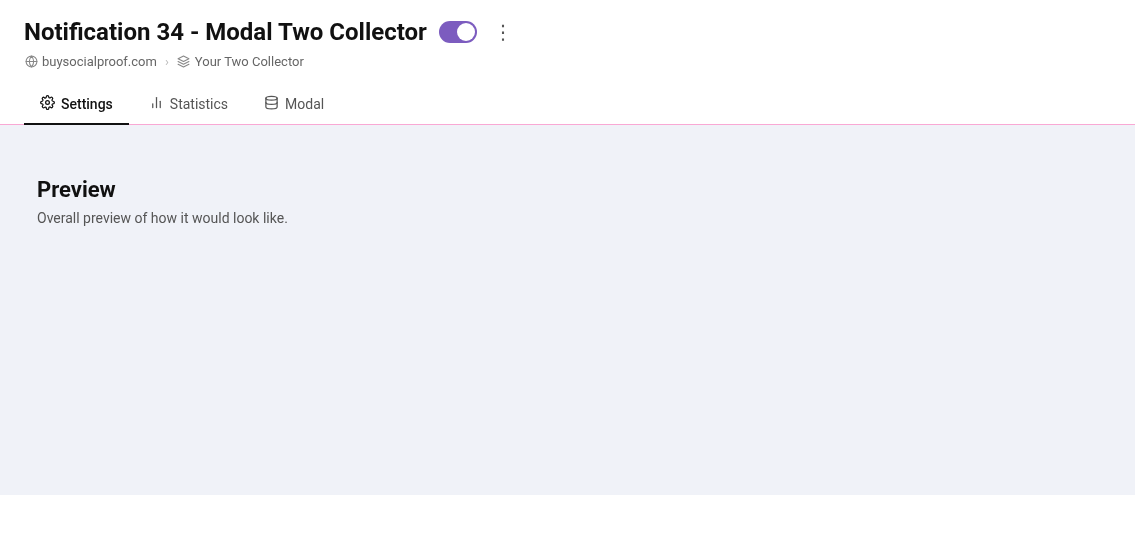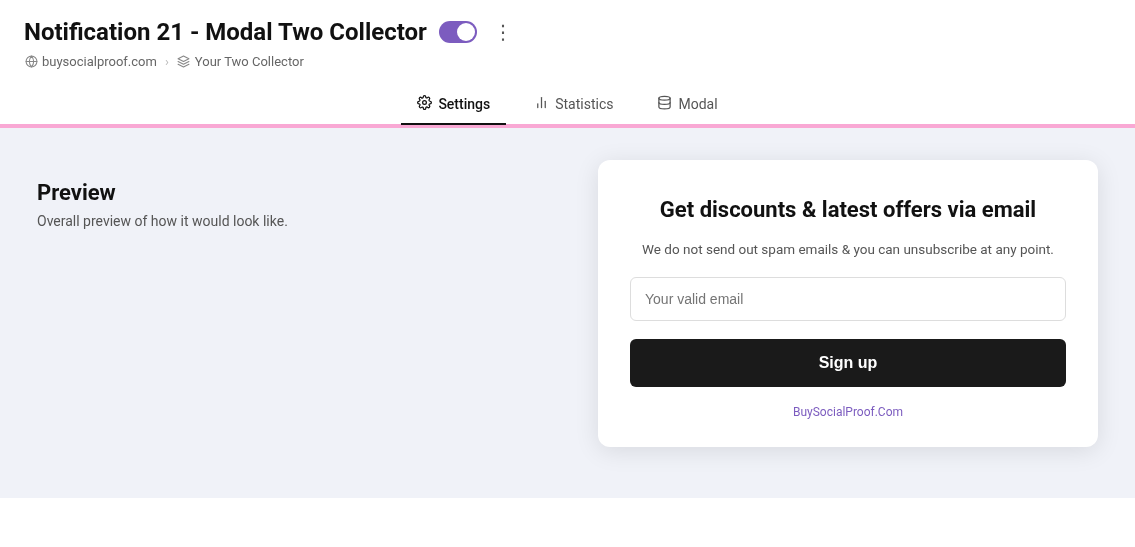--- a/index.html
+++ b/index.html
@@ -72,24 +72,23 @@
       display: inline-flex;
       align-items: center;
       justify-content: center;
       color: #888;
       font-size: 12px;
     }
 
     
     .tabs {
       display: flex;
-      gap: 12px;
-      border-bottom: 4px solid #f9a8d4;
+      gap: 4px;
+      border-bottom: 1px solid #f9a8d4;
       padding: 0 24px;
-      justify-content: center;
     }
     .tab {
       display: flex;
       align-items: center;
       gap: 6px;
       padding: 10px 16px;
       font-size: 14px;
       color: #555;
       cursor: pointer;
       border-bottom: 2px solid transparent;
@@ -187,21 +186,21 @@
       margin-top: 4px;
       cursor: pointer;
       text-decoration: none;
     }
   </style>
 </head>
 <body>
 
 <div class="header">
   <div class="header-top">
-    <span class="page-title">Notification 21 - Modal Two Collector</span>
+    <span class="page-title">Notification 34 - Modal Two Collector</span>
     <div class="toggle-switch"></div>
     <span class="more-icon">⋮</span>
   </div>
   <div class="breadcrumb">
     <div class="breadcrumb-item">
       <span class="breadcrumb-icon">
         <svg width="13" height="13" viewBox="0 0 24 24" fill="none" stroke="#888" stroke-width="2" stroke-linecap="round" stroke-linejoin="round">
           <circle cx="12" cy="12" r="10"></circle>
             <line x1="2" y1="12" x2="22" y2="12"></line>
             <path d="M12 2a15.3 15.3 0 0 1 4 10 15.3 15.3 0 0 1-4 10 15.3 15.3 0 0 1-4-10 15.3 15.3 0 0 1 4-10z"></path>
@@ -254,20 +253,13 @@
     <span>Modal</span>
   </div>
 </div>
 
 <div class="main">
   <div class="preview-section">
     <div class="preview-title">Preview</div>
     <div class="preview-subtitle">Overall preview of how it would look like.</div>
   </div>
 
-  <div class="modal-card">
-    <div class="modal-heading">Get discounts &amp; latest offers via email</div>
-    <div class="modal-subtext">We do not send out spam emails &amp; you can unsubscribe at any point.</div>
-    <input class="modal-input" type="email" placeholder="Your valid email" style="">
-    <button class="modal-btn">Sign up</button>
-    <a class="modal-footer-link" href="#">BuySocialProof.Com</a>
-  </div>
 </div>
 
 </body></html>

